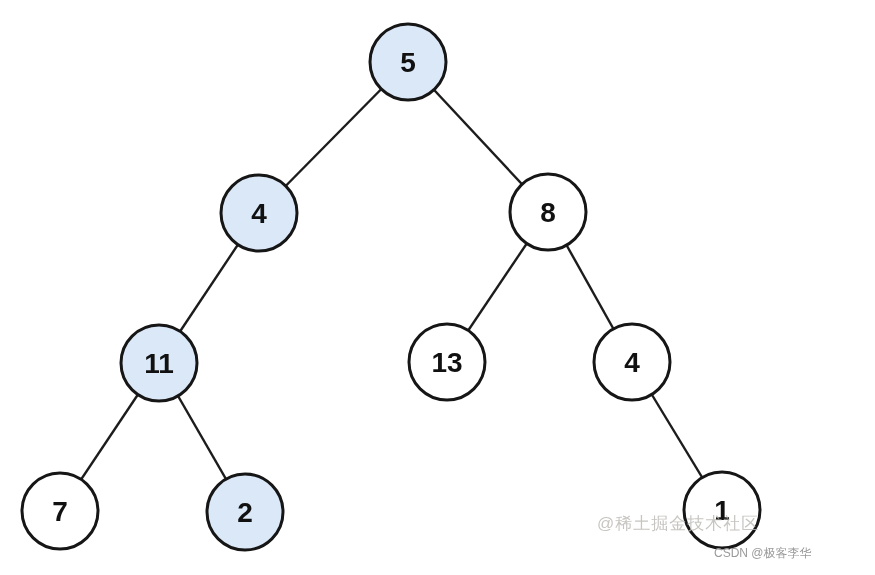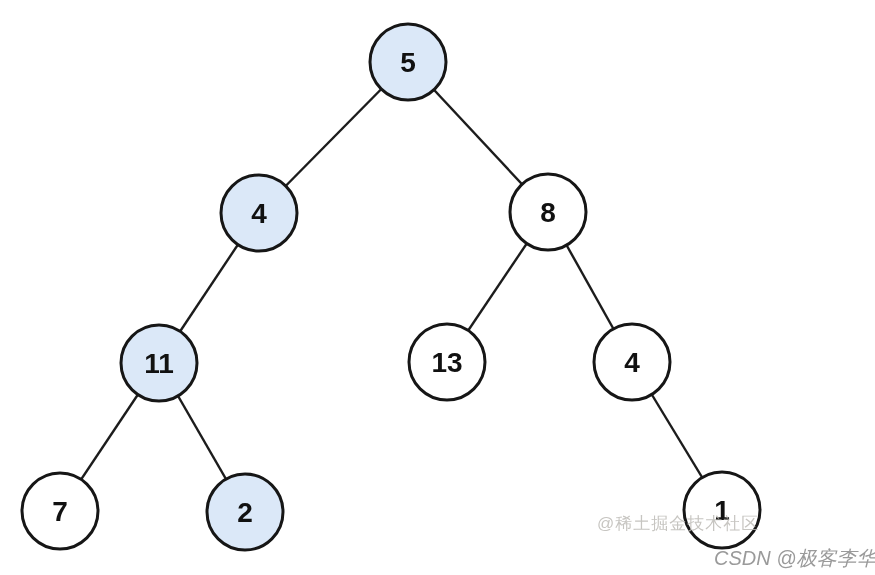--- a/index.html
+++ b/index.html
@@ -37,24 +37,23 @@
     top: 512px;
     font-size: 17px;
     letter-spacing: 1px;
     color: #b9b7b2;
     opacity: 0.8;
     z-index: 3;
   }
   #watermark-csdn {
     left: 714px;
     top: 545px;
-    font-size: 20px;
+    font-size: 12px;
     color: #9a9a9a;
     z-index: 3;
-    font-style: italic;
   }
 </style>
 </head>
 <body>
 
 <div id="canvas">
   <svg id="tree-svg" width="875" height="575" viewBox="0 0 875 575">
       <line x1="408" y1="62" x2="259" y2="213" stroke="#1c1c1c" stroke-width="2.4"></line>
       <line x1="408" y1="62" x2="548" y2="212" stroke="#1c1c1c" stroke-width="2.4"></line>
       <line x1="259" y1="213" x2="159" y2="363" stroke="#1c1c1c" stroke-width="2.4"></line>

